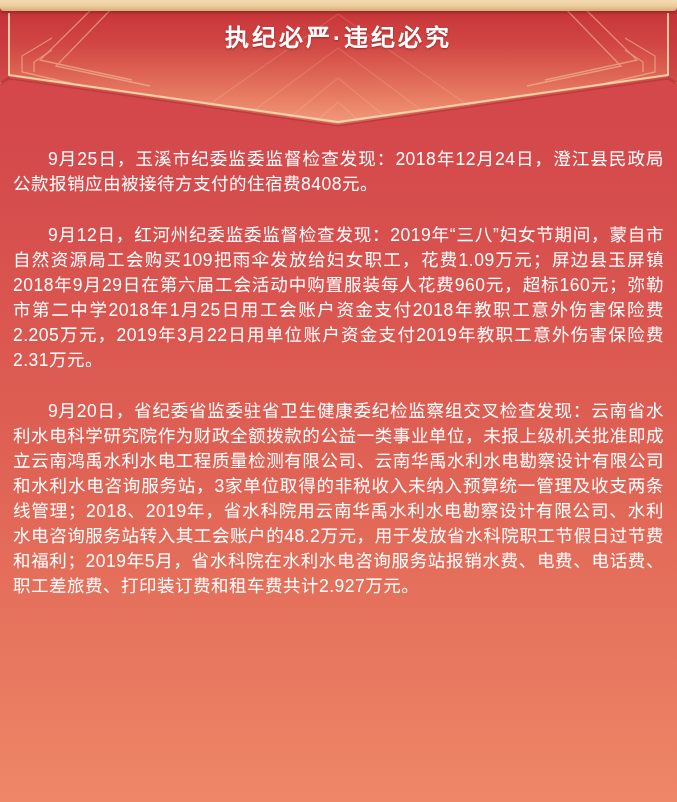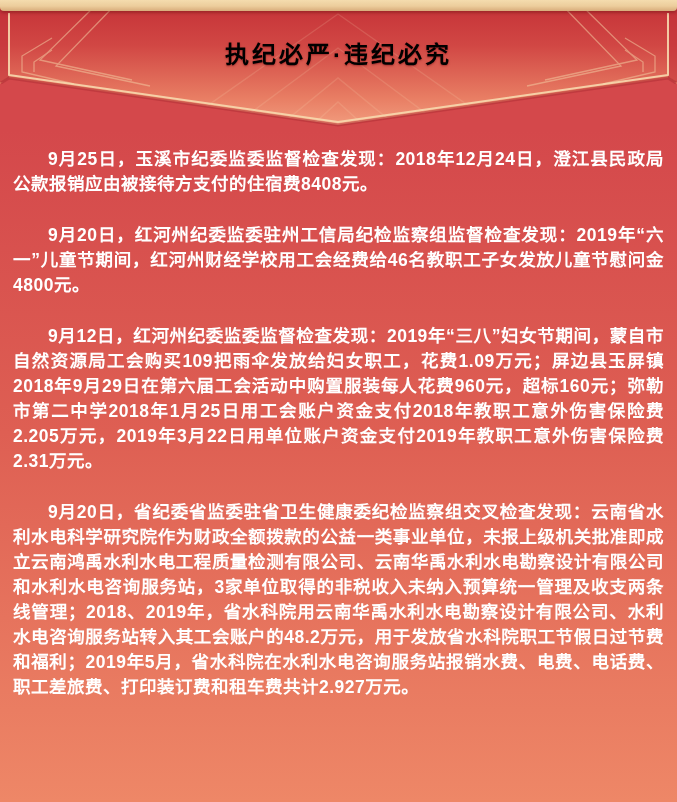--- a/index.html
+++ b/index.html
@@ -36,46 +36,46 @@
   }
   .banner svg {
     position: absolute;
     top: 0; left: 0;
     display: block;
   }
   .title {
     position: absolute;
     top: 17px;
     left: 0; right: 0;
-    margin: 18px;
+    margin: 1px;
     text-align: center;
     font-size: 24px;
     font-weight: 700;
     letter-spacing: 3px;
-    color: #000000;
+    color: #ffffff;
     text-shadow: 0 1px 2px rgba(120, 15, 18, 0.55);
     z-index: 4;
   }
   
   .content {
     position: absolute;
     top: 130px;
     left: 0;
     width: 677px;
     height: 672px;
     background: linear-gradient(#d4484b, #de5f53 45%, #ee8767);
     box-sizing: border-box;
     padding: 17px 13px 10px 13px;
     overflow: hidden;
   }
   .content p {
     margin: 0 0 26px 0;
     color: #ffffff;
     font-size: 17.5px;
-    font-weight: 700;
+    font-weight: 400;
     line-height: 25px;
     text-indent: 2em;
     text-align: justify;
     letter-spacing: 0.5px;
   }
   .content p:last-child { margin-bottom: 0; }
 </style>
 </head>
 <body>
 
@@ -125,18 +125,17 @@
       <path d="M9,13 L9,75 L338,122 L668,75 L668,13" stroke="#f7d9ae" stroke-width="2" fill="none" opacity="0.9" stroke-linejoin="round"></path>
     </svg>
 
     <h1 class="title">执纪必严·违纪必究</h1>
   </div>
 
   <div class="topbar"></div>
 
   <div class="content">
     <p>9月25日，玉溪市纪委监委监督检查发现：2018年12月24日，澄江县民政局公款报销应由被接待方支付的住宿费8408元。</p>
-    <p>9月20日，红河州纪委监委驻州工信局纪检监察组监督检查发现：2019年“六一”儿童节期间，红河州财经学校用工会经费给46名教职工子女发放儿童节慰问金4800元。</p>
     <p>9月12日，红河州纪委监委监督检查发现：2019年“三八”妇女节期间，蒙自市自然资源局工会购买109把雨伞发放给妇女职工，花费1.09万元；屏边县玉屏镇2018年9月29日在第六届工会活动中购置服装每人花费960元，超标160元；弥勒市第二中学2018年1月25日用工会账户资金支付2018年教职工意外伤害保险费2.205万元，2019年3月22日用单位账户资金支付2019年教职工意外伤害保险费2.31万元。</p>
     <p>9月20日，省纪委省监委驻省卫生健康委纪检监察组交叉检查发现：云南省水利水电科学研究院作为财政全额拨款的公益一类事业单位，未报上级机关批准即成立云南鸿禹水利水电工程质量检测有限公司、云南华禹水利水电勘察设计有限公司和水利水电咨询服务站，3家单位取得的非税收入未纳入预算统一管理及收支两条线管理；2018、2019年，省水科院用云南华禹水利水电勘察设计有限公司、水利水电咨询服务站转入其工会账户的48.2万元，用于发放省水科院职工节假日过节费和福利；2019年5月，省水科院在水利水电咨询服务站报销水费、电费、电话费、职工差旅费、打印装订费和租车费共计2.927万元。</p>
   </div>
 
 </div>
 
 </body></html>

